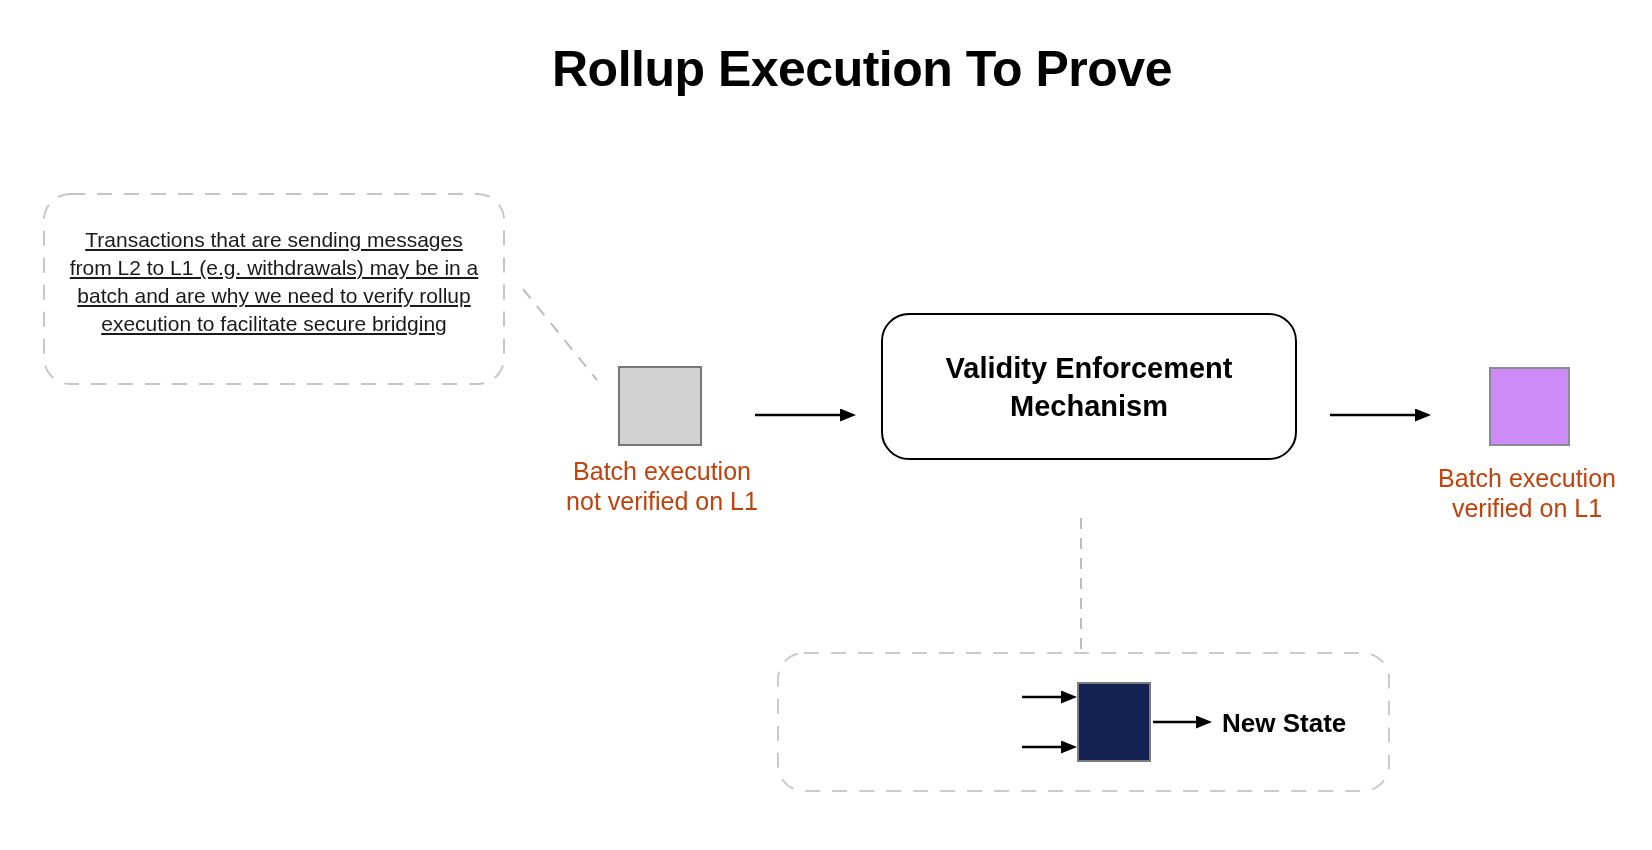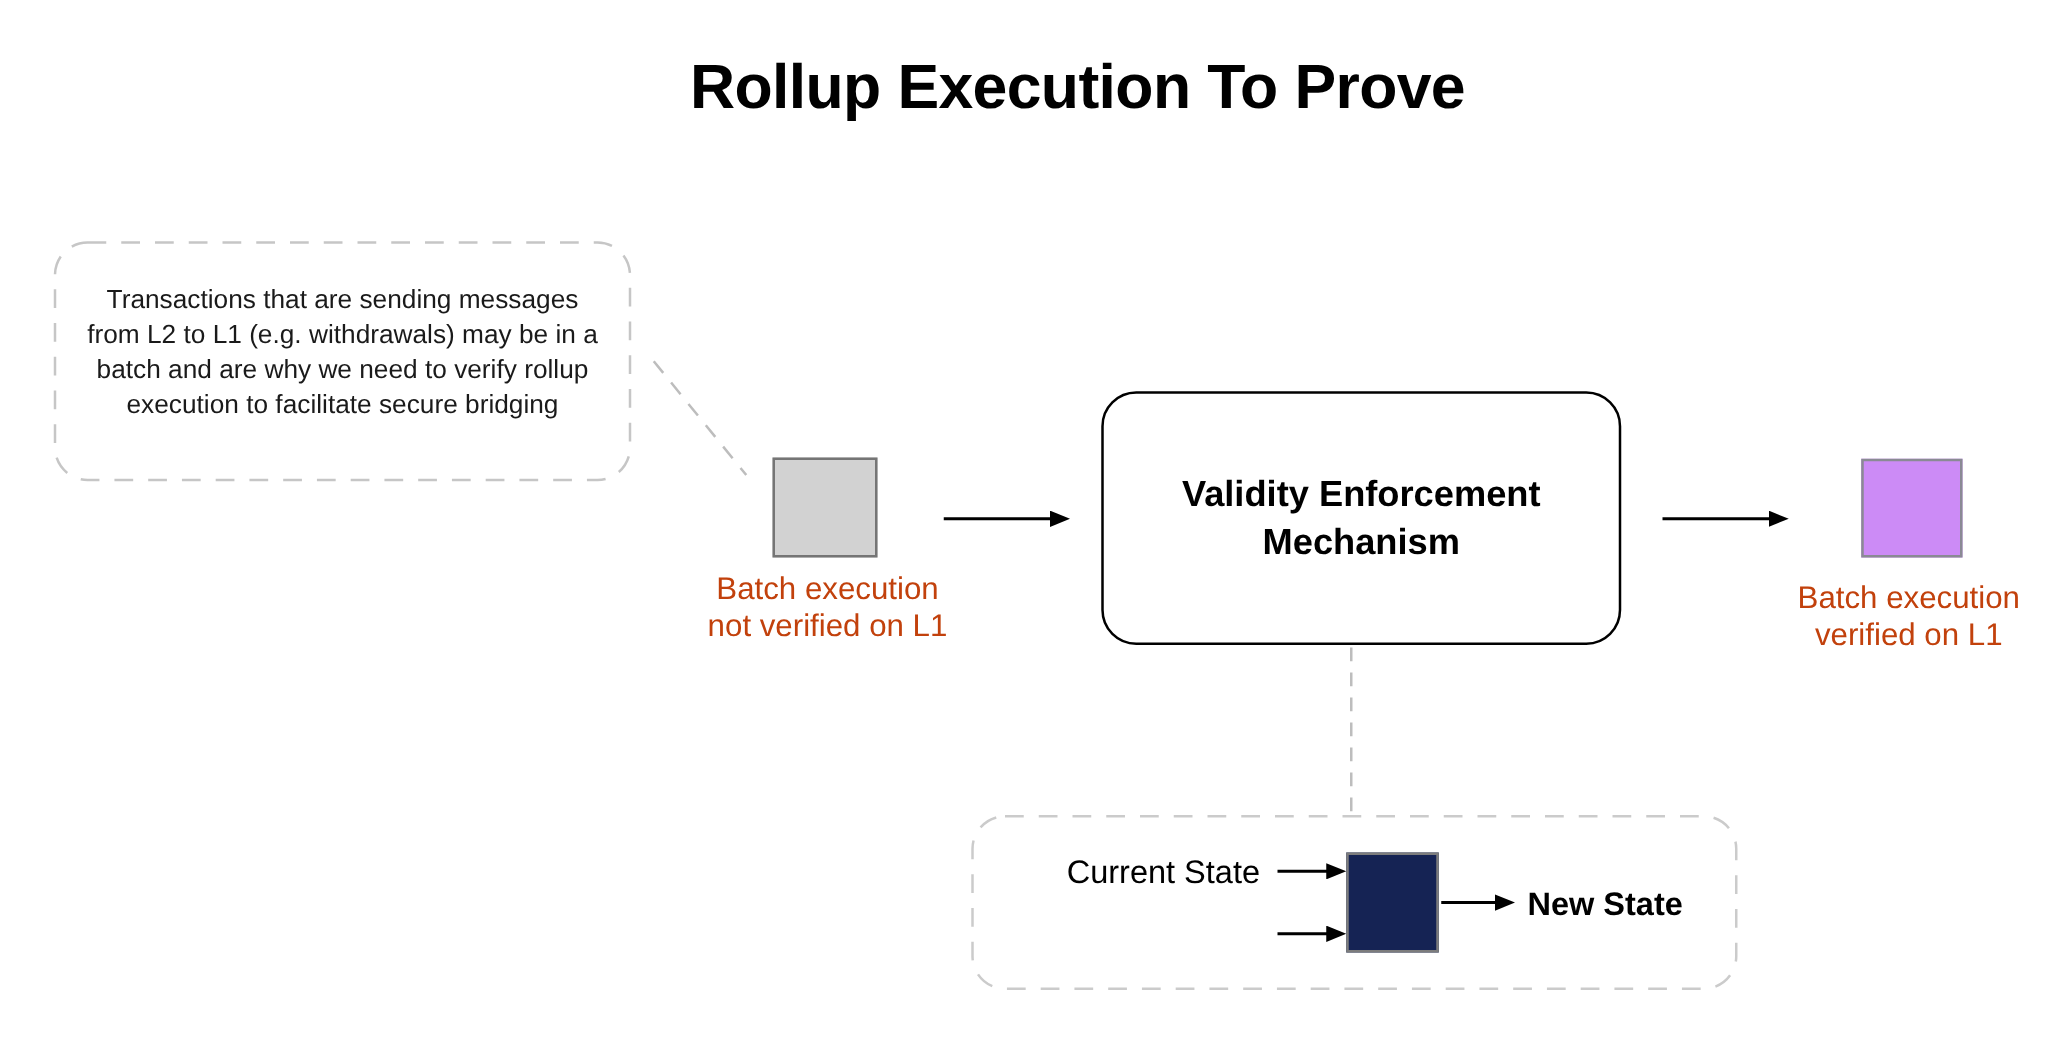--- a/index.html
+++ b/index.html
@@ -36,20 +36,21 @@
     width: 460px;
     height: 176px;
     display: flex;
     align-items: center;
     justify-content: center;
     text-align: center;
     white-space: pre-line;
     font-size: 21px;
     line-height: 28px;
     color: #1a1a1a;
+    text-decoration: underline;
   }
 
   .square {
     box-sizing: border-box;
     border: 2px solid #757575;
   }
   .sq-unverified { left: 618px; top: 366px; width: 84px; height: 80px; }
   .sq-verified   { left: 1489px; top: 367px; width: 81px; height: 79px; }
   .sq-statefn    { left: 1077px; top: 682px; width: 74px; height: 80px; }
 
@@ -59,21 +60,21 @@
     font-size: 25px;
     line-height: 30px;
     color: #c2410c;
   }
   .lbl-unverified { left: 512px; top: 456px; width: 300px; }
   .lbl-verified   { left: 1377px; top: 463px; width: 300px; }
 
   .mechanism-box {
     box-sizing: border-box;
     left: 881px; top: 313px;
-    width: 416px; height: 203px;
+    width: 416px; height: 147px;
     background: #ffffff;
     border: 2px solid #000000;
     border-radius: 28px;
     display: flex;
     align-items: center;
     justify-content: center;
     text-align: center;
     white-space: pre-line;
     font-size: 29px;
     line-height: 38px;
@@ -144,17 +145,16 @@
 
   <div class="abs mechanism-box">
     <span>Validity Enforcement
 Mechanism</span>
   </div>
 
   <div class="abs square sq-verified" style="background-color: rgb(204, 139, 246); border-color: rgb(138, 138, 148);"></div>
   <div class="abs sq-label lbl-verified">Batch execution
 verified on L1</div>
 
-  <div class="abs io-label lbl-current">Current State</div>
   <div class="abs square sq-statefn" style="background-color: rgb(21, 35, 84); border-color: rgb(125, 125, 125);"></div>
   <div class="abs lbl-newstate">New State</div>
 
 </div>
 
 </body></html>

